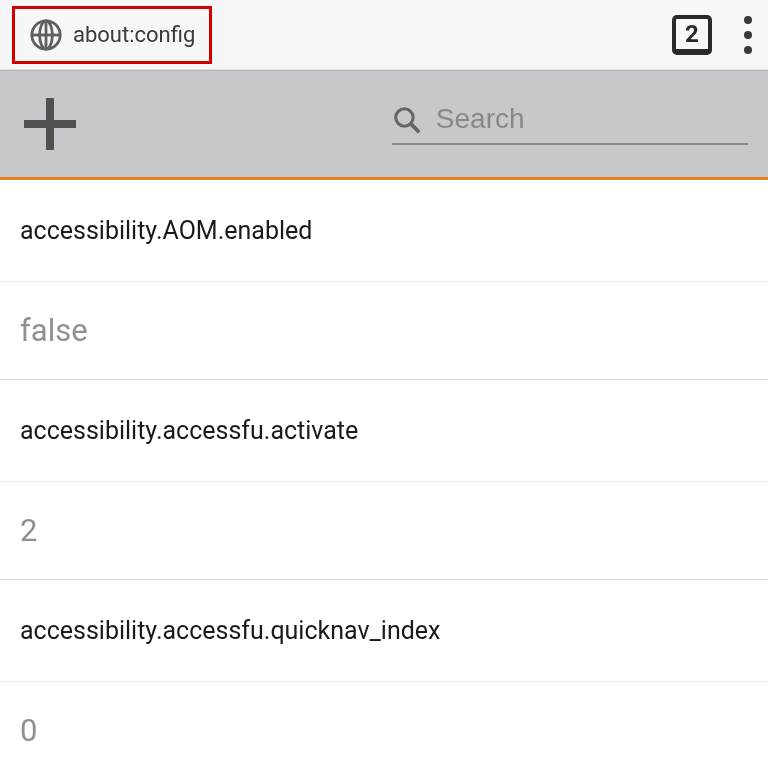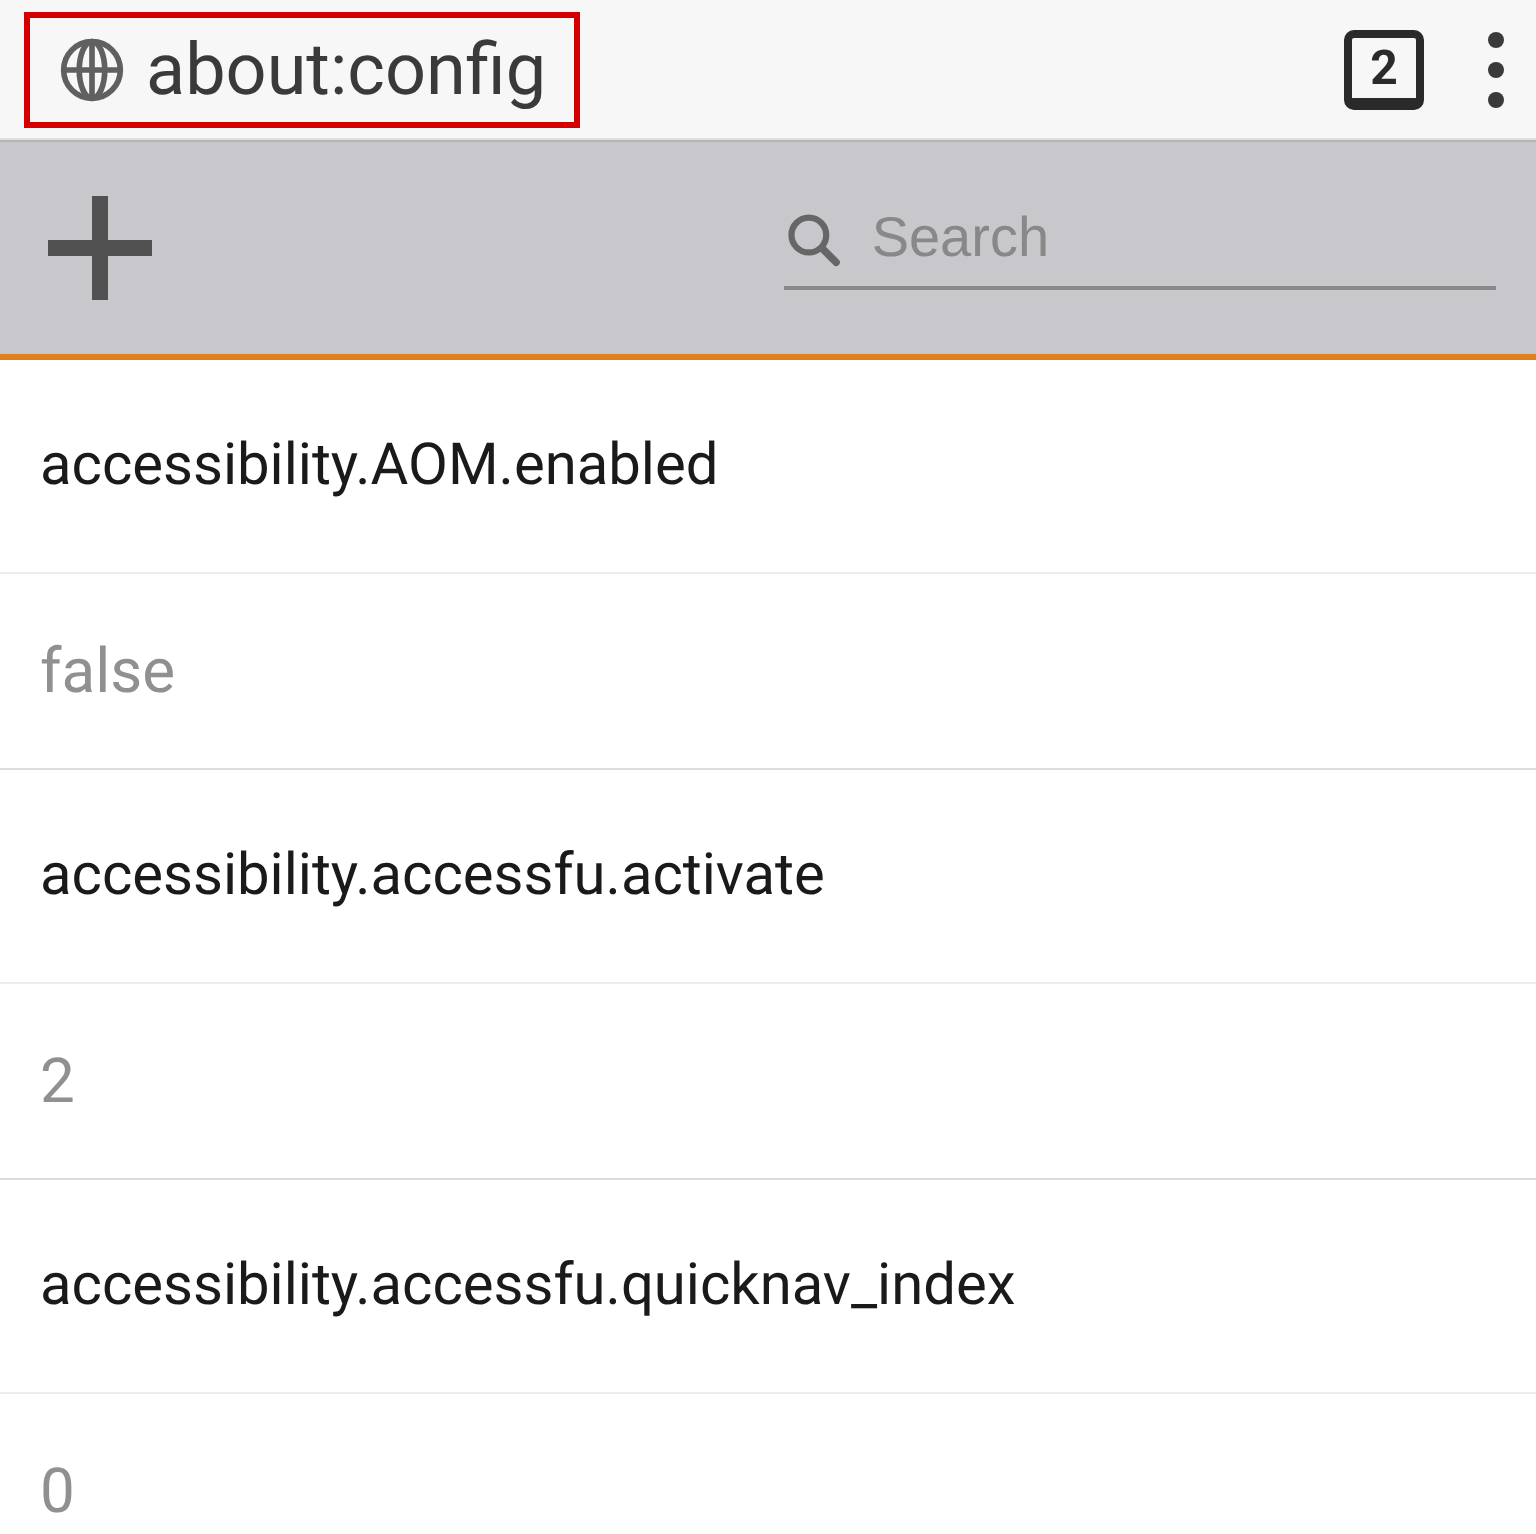--- a/index.html
+++ b/index.html
@@ -25,21 +25,21 @@
       padding: 8px 14px;
       height: 58px;
     }
     .globe-icon {
       width: 34px;
       height: 34px;
       margin-right: 10px;
       flex-shrink: 0;
     }
     .url-text {
-      font-size: 36px;
+      font-size: 22px;
       color: #3a3a3a;
       font-weight: 400;
     }
     .spacer { flex: 1; }
     .tab-count {
       width: 40px;
       height: 40px;
       border: 4px solid #2a2a2a;
       border-bottom-width: 6px;
       border-radius: 5px;
@@ -117,21 +117,21 @@
       width: 100%;
     }
     .search-input::placeholder { color: #888; }
     .list {
       background: #fff;
     }
     .row {
       border-bottom: 1px solid #dcdcdc;
     }
     .pref-name {
-      font-size: 29px;
+      font-size: 25px;
       color: #1a1a1a;
       padding: 36px 8px 36px 20px;
       border-bottom: 1px solid #ececec;
     }
     .pref-value {
       font-size: 31px;
       color: #909090;
       padding: 30px 20px 30px 20px;
     }
   </style>

